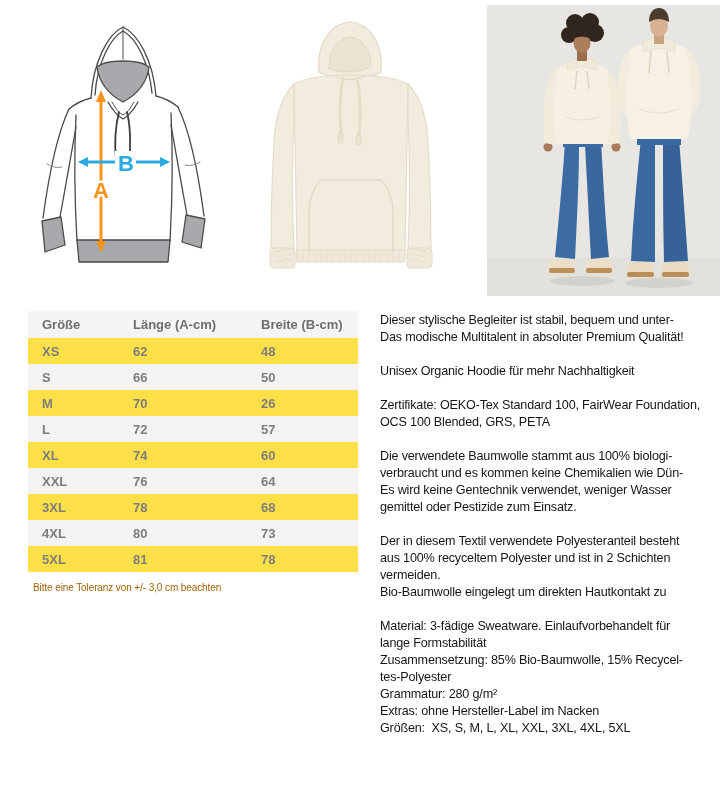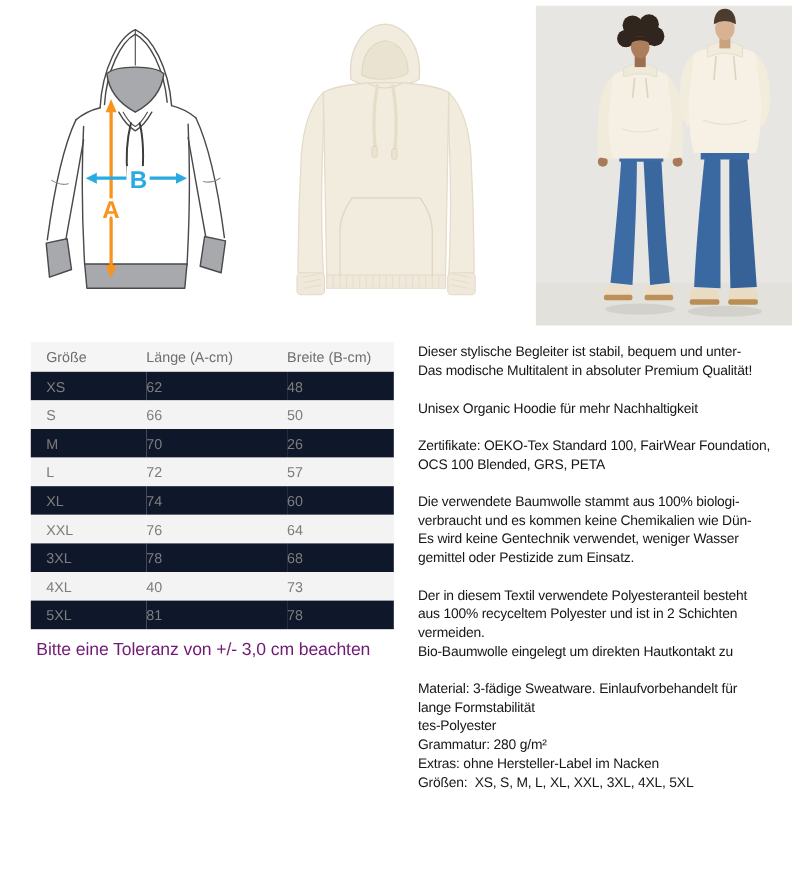--- a/index.html
+++ b/index.html
@@ -11,37 +11,37 @@
   .panel svg { display:block; }
   .panel-diagram { left:30px; top:12px; width:195px; height:278px; }
   .panel-flat    { left:237px; top:8px;  width:228px; height:285px; }
   .panel-models  { left:487px; top:5px;  width:233px; height:291px; }
 
   table.size-table {
     position:absolute; left:28px; top:311px; width:330px;
     border-collapse:collapse; table-layout:fixed;
   }
   table.size-table th, table.size-table td {
-    font-weight:400; text-align:left; font-size:13px; padding:0;
+    font-weight:700; text-align:left; font-size:13px; padding:0;
     vertical-align:middle;
   }
   table.size-table col.c1 { width:105px; }
   table.size-table col.c2 { width:128px; }
   table.size-table col.c3 { width:97px;  }
   table.size-table thead tr { height:27px; background:#f5f5f5; }
   table.size-table thead th { color:#6e6e6e; }
   table.size-table tbody tr { height:26px; }
   table.size-table tbody td { color:#7d7d7d; }
   table.size-table th:first-child, table.size-table td:first-child { padding-left:14px; }
-  tr.shade { background:#0f172a; }
+  tr.shade { background:#fde047; }
   tr.light { background:#f3f3f3; }
 
   .tolerance-note {
     position:absolute; left:33px; top:582px;
-    font-size:16px; color:#701a75; letter-spacing:-0.1px;
+    font-size:10px; color:#a16207; letter-spacing:-0.1px;
   }
 
   .desc {
     position:absolute; left:380px; top:312px; width:338px;
     font-size:12.6px; line-height:17px; color:#161616; letter-spacing:-0.18px;
   }
   .desc .para { margin:0 0 17px 0; }
   .desc .line { white-space:pre-wrap; }
 
   .measure-label {
@@ -232,21 +232,21 @@
           <td>76</td>
           <td>64</td>
         </tr>
         <tr class="shade">
           <td>3XL</td>
           <td>78</td>
           <td>68</td>
         </tr>
         <tr class="light">
           <td>4XL</td>
-          <td>40</td>
+          <td>80</td>
           <td>73</td>
         </tr>
         <tr class="shade">
           <td>5XL</td>
           <td>81</td>
           <td>78</td>
         </tr>
       </tbody>
   </table>
 
@@ -272,20 +272,21 @@
       </div>
       <div class="para">
         <div class="line">Der in diesem Textil verwendete Polyesteranteil besteht</div>
         <div class="line">aus 100% recyceltem Polyester und ist in 2 Schichten</div>
         <div class="line">vermeiden.</div>
         <div class="line">Bio-Baumwolle eingelegt um direkten Hautkontakt zu</div>
       </div>
       <div class="para">
         <div class="line">Material: 3-fädige Sweatware. Einlaufvorbehandelt für</div>
         <div class="line">lange Formstabilität</div>
+        <div class="line">Zusammensetzung: 85% Bio-Baumwolle, 15% Recycel-</div>
         <div class="line">tes-Polyester</div>
         <div class="line">Grammatur: 280 g/m²</div>
         <div class="line">Extras: ohne Hersteller-Label im Nacken</div>
         <div class="line">Größen:  XS, S, M, L, XL, XXL, 3XL, 4XL, 5XL</div>
       </div>
     </div>
 
 </div>
 
 </body></html>

